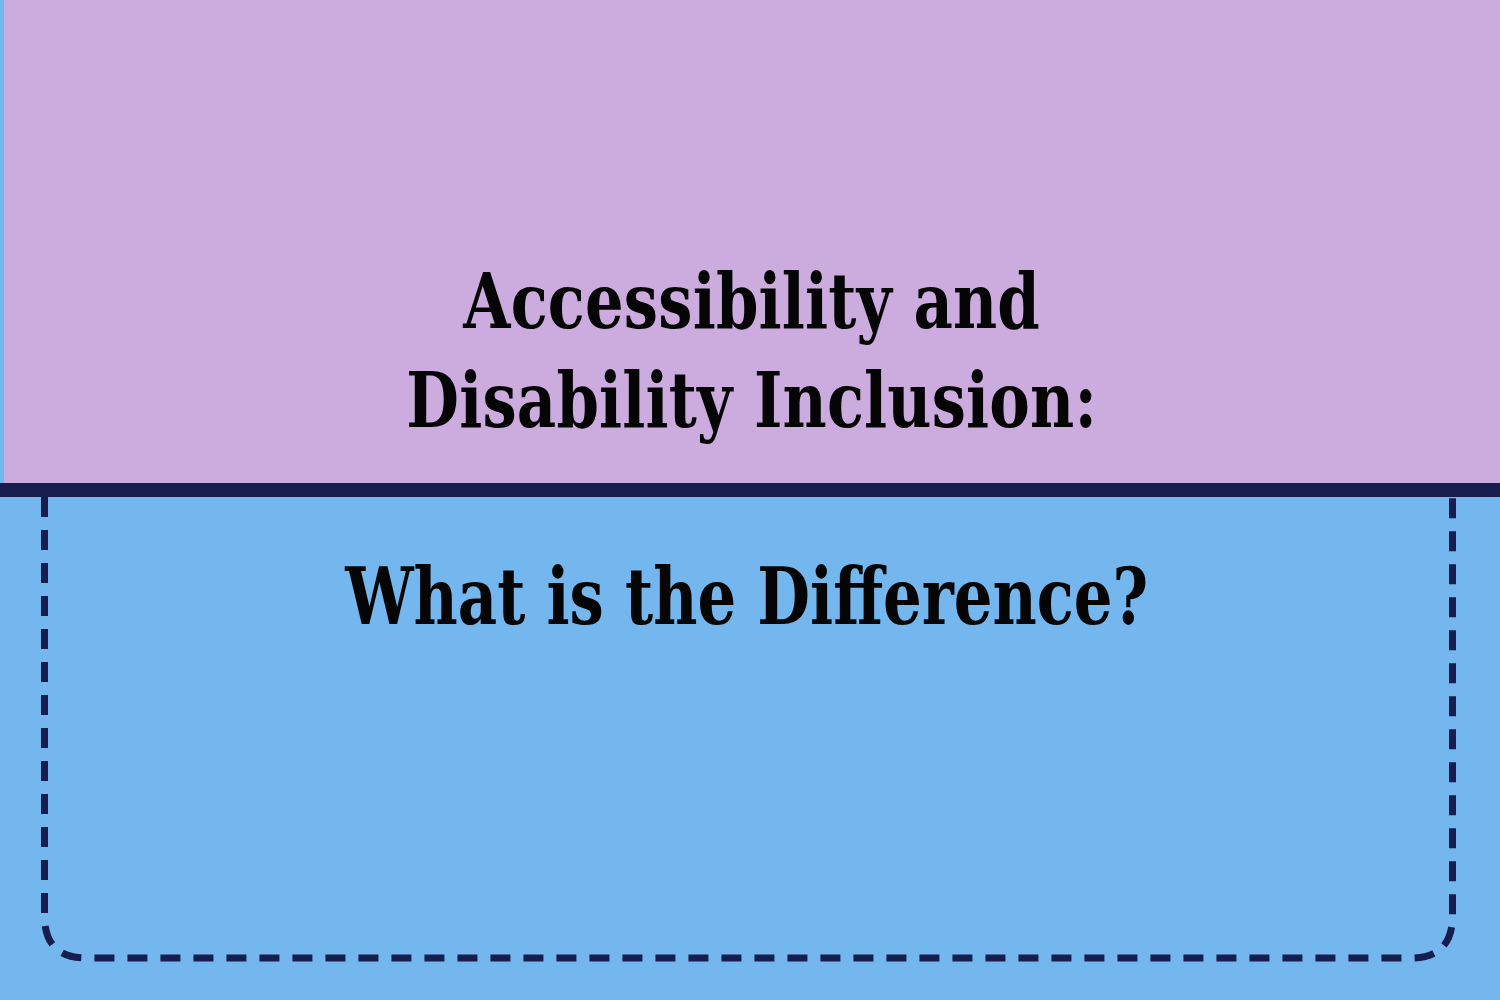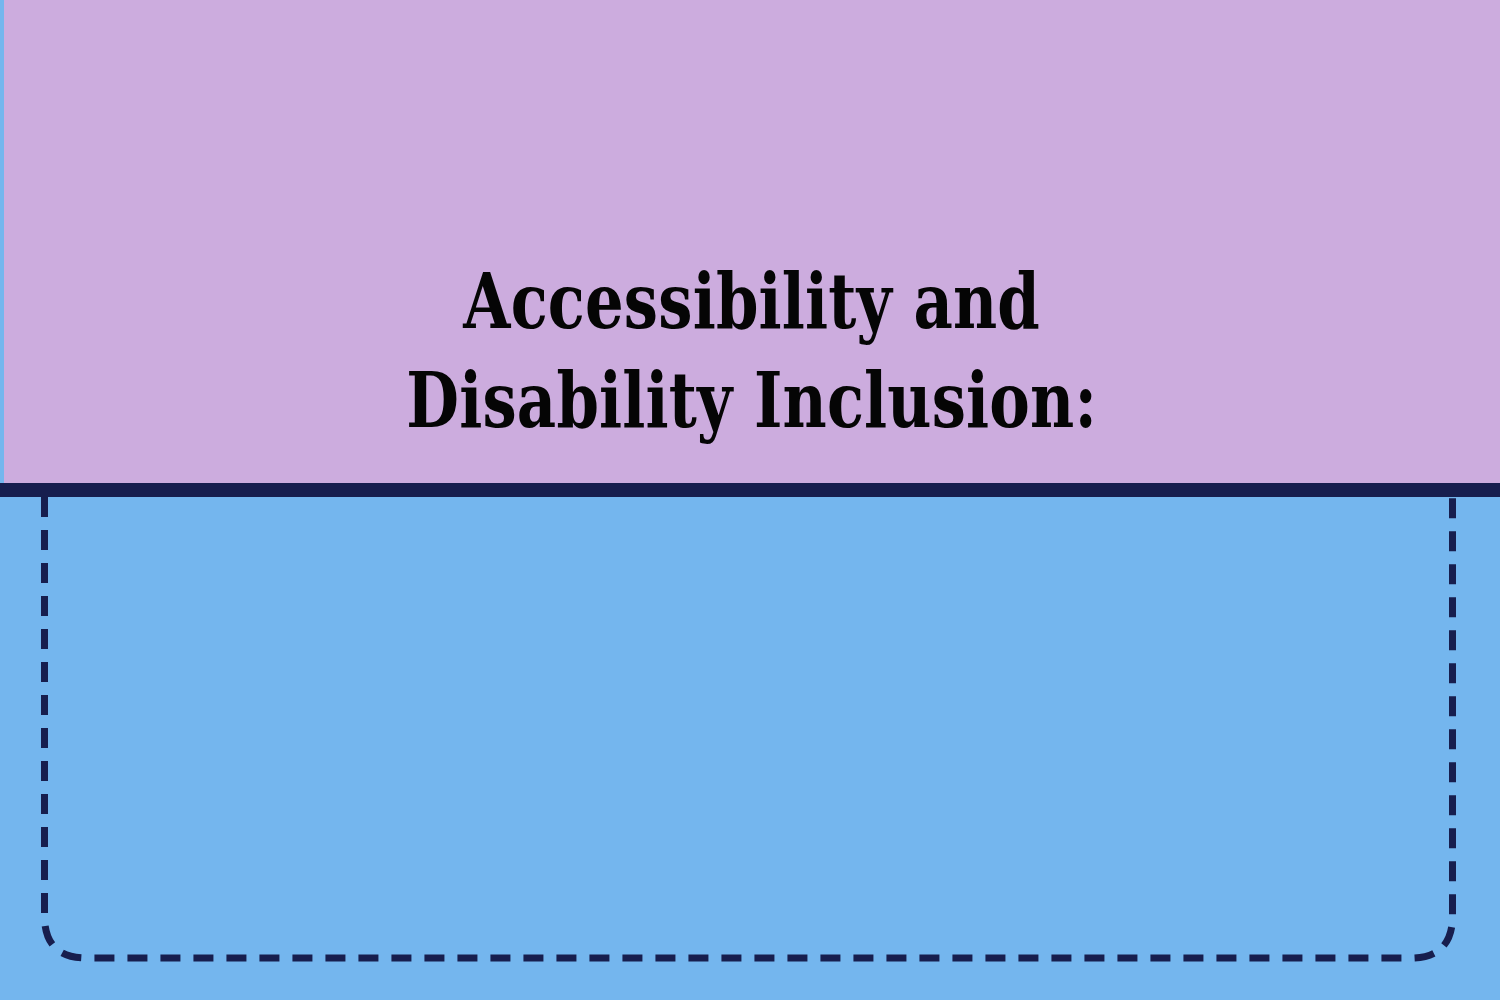--- a/index.html
+++ b/index.html
@@ -128,14 +128,17 @@
   <div class="divider-bar"></div>
 
   <div class="body-panel"></div>
 
   <div class="dashed-frame">
     <svg viewBox="0 0 1415 464" preserveAspectRatio="none">
       <path d="M 3.5 0 L 3.5 419 Q 3.5 461 45.5 461 L 1369.5 461 Q 1411.5 461 1411.5 419 L 1411.5 0" fill="none" stroke="#171e4e" stroke-width="7" stroke-linecap="butt" stroke-dasharray="20 13"></path>
     </svg>
   </div>
 
+  <div class="subtitle-wrap">
+    <h2 class="subtitle">What is the Difference?</h2>
+  </div>
 
 </div>
 
 </body></html>

